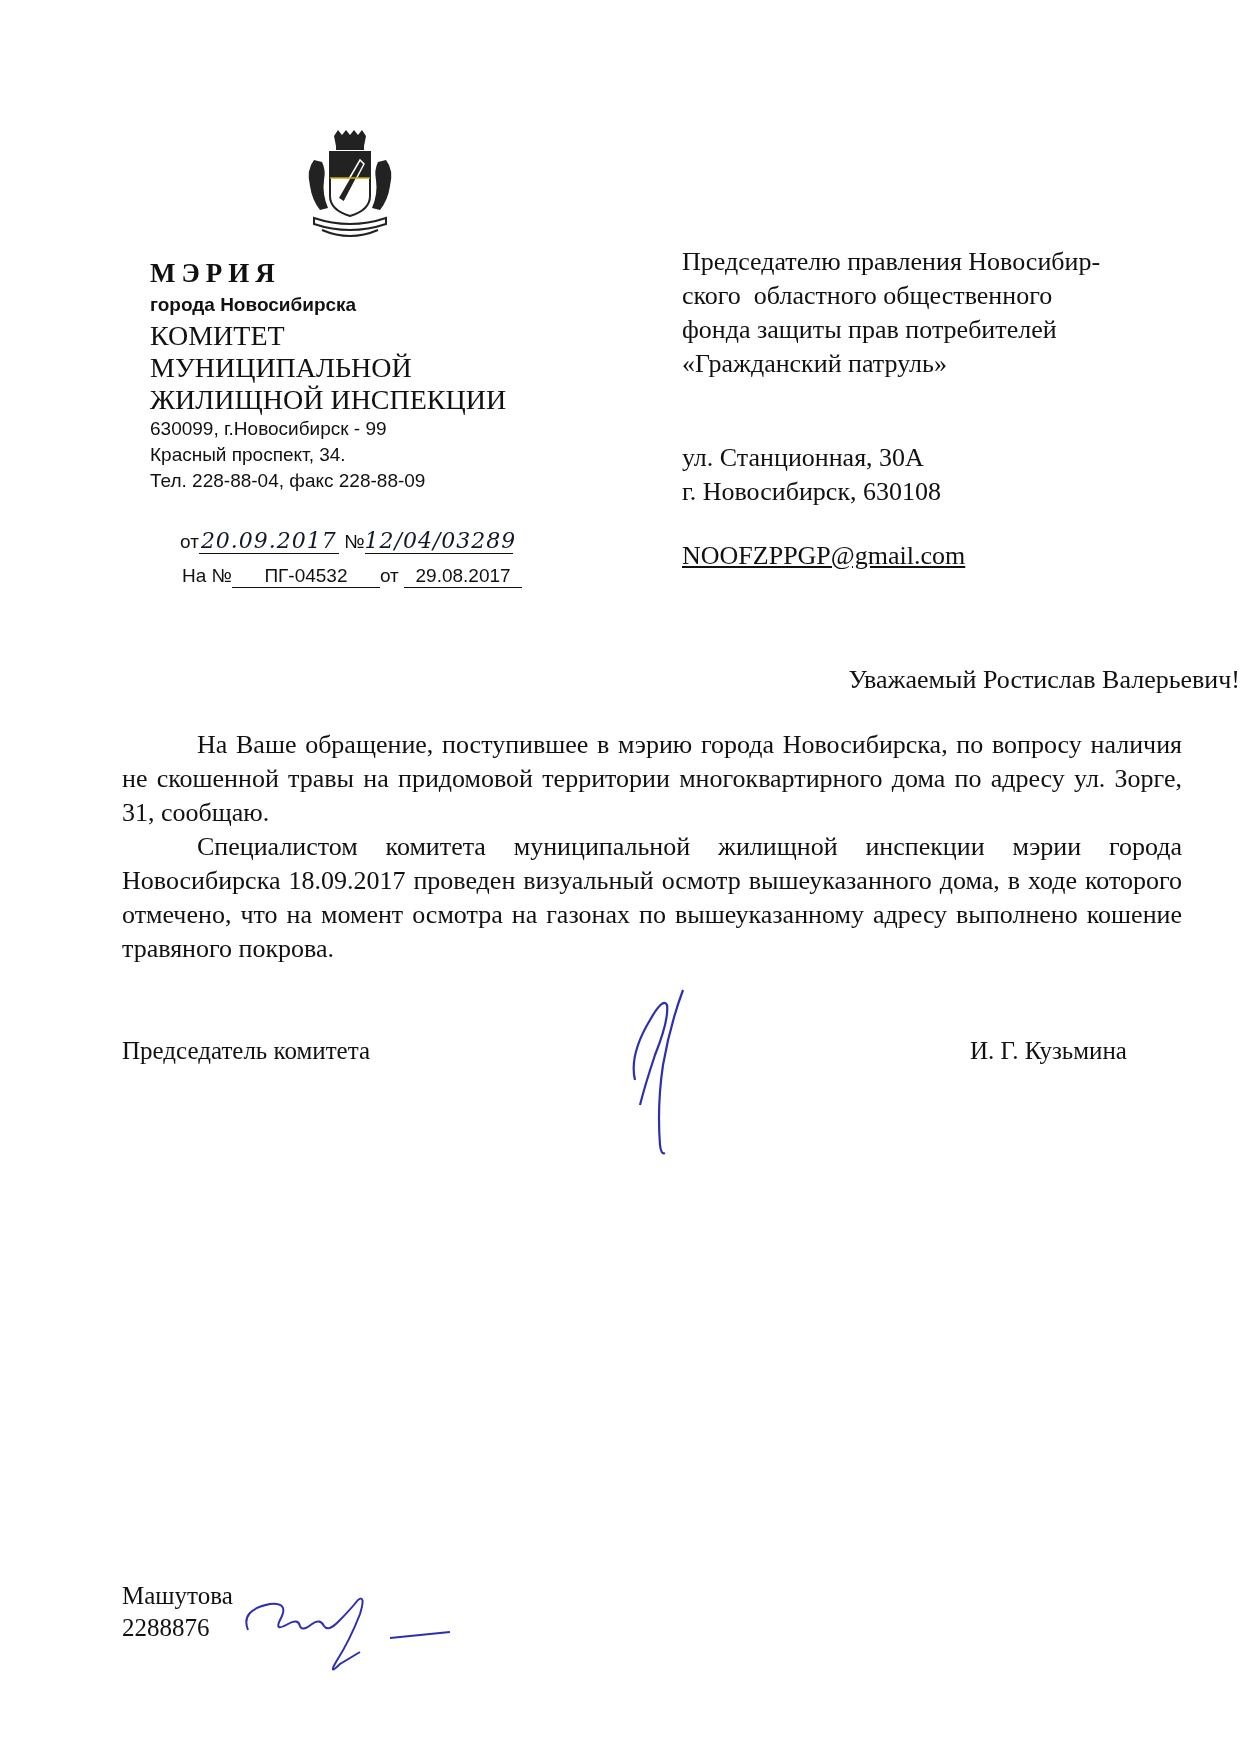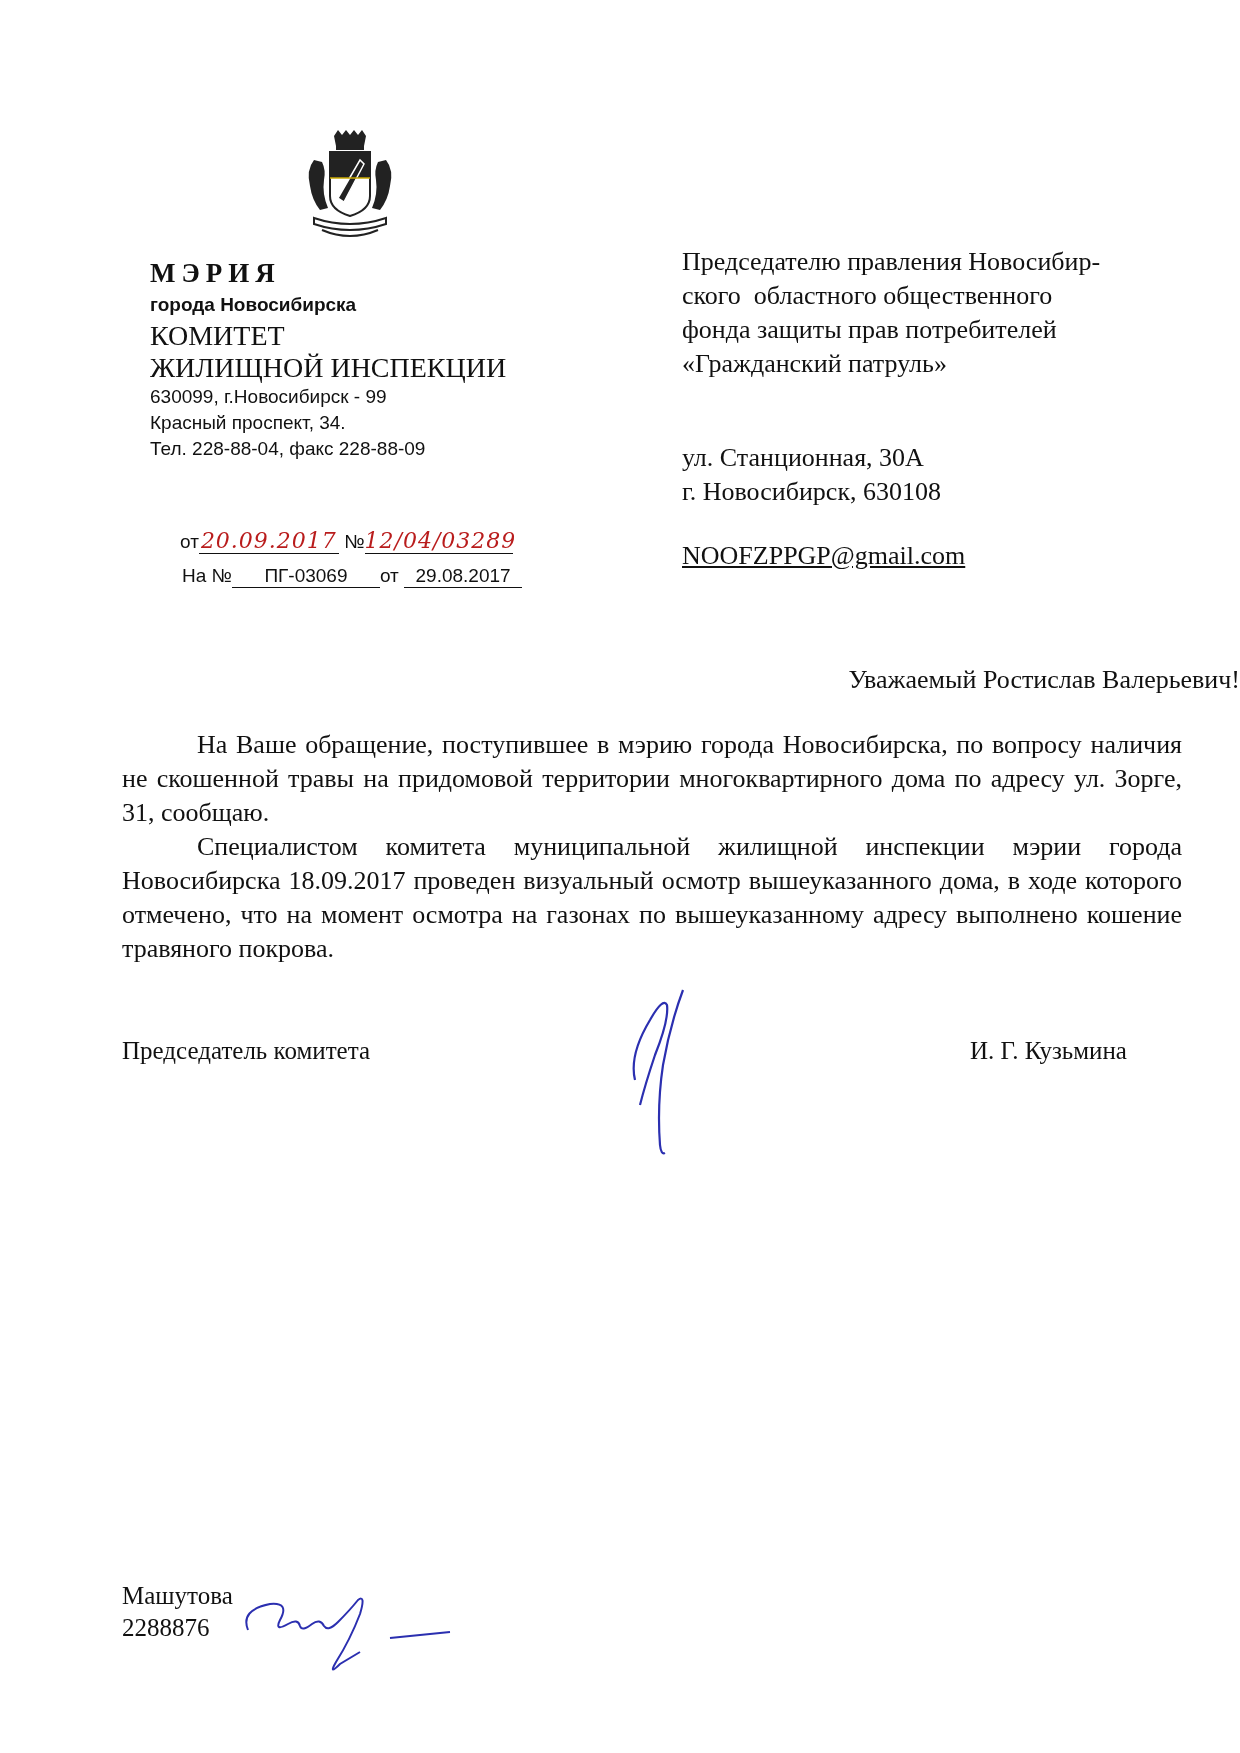--- a/index.html
+++ b/index.html
@@ -9,21 +9,21 @@
   
   .letterhead { left: 150px; top: 130px; width: 400px; text-align: left; }
   .emblem { display: block; margin: 0 auto; width: 100px; height: 116px; }
   .lh-mayor { font-family: "Liberation Serif", serif; font-weight: bold; font-size: 27px; letter-spacing: 6px; margin-top: 10px; line-height: 34px; }
   .lh-city { font-family: Liberation Sans, sans-serif; font-weight: bold; font-size: 19px; line-height: 30px; }
   .lh-committee { font-family: "Liberation Serif", serif; font-size: 28px; line-height: 32px; }
   .lh-addr { font-family: "Liberation Sans", sans-serif; font-size: 19px; line-height: 26px; }
 
   .reg-row { font-family: "Liberation Sans", sans-serif; font-size: 19px; position: absolute; white-space: nowrap; }
   .blank { display: inline-block; border-bottom: 1.5px solid #111; text-align: center; }
-  .hand { font-family: "DejaVu Serif", serif; font-style: italic; color: #b91c1c; font-size: 22px; letter-spacing: 1px; }
+  .hand { font-family: "DejaVu Serif", serif; font-style: italic; color: #0f172a; font-size: 22px; letter-spacing: 1px; }
 
   
   .addressee { left: 682px; top: 245px; width: 520px; font-family: "Liberation Serif", serif; font-size: 26px; line-height: 34px; }
   .addressee .gap { height: 30px; }
   .email { text-decoration: underline; }
 
   .salutation { left: 0; width: 1240px; top: 665px; text-align: right; font-family: "Liberation Serif", serif; font-size: 26px; }
 
   .body-text { left: 122px; width: 1060px; top: 728px; font-family: "Liberation Serif", serif; font-size: 26px; line-height: 34px; text-align: justify; }
   .body-text p { margin: 0; text-indent: 75px; }
@@ -51,32 +51,33 @@
 
     <path d="M14 30 Q6 40 10 56 Q12 70 20 80 L28 78 Q22 64 24 50 Q26 40 22 32 Z" fill="#222"></path>
     <path d="M86 30 Q94 40 90 56 Q88 70 80 80 L72 78 Q78 64 76 50 Q74 40 78 32 Z" fill="#222"></path>
 
     <path d="M14 88 Q50 100 86 88 L86 94 Q50 106 14 94 Z" fill="none" stroke="#222" stroke-width="2"></path>
     <path d="M22 100 Q50 112 78 100" fill="none" stroke="#222" stroke-width="2"></path>
   </svg>
   <div class="lh-mayor">МЭРИЯ</div>
   <div class="lh-city">города Новосибирска</div>
   <div class="lh-committee">КОМИТЕТ</div>
+  <div class="lh-committee">МУНИЦИПАЛЬНОЙ</div>
   <div class="lh-committee">ЖИЛИЩНОЙ ИНСПЕКЦИИ</div>
   <div class="lh-addr">630099, г.Новосибирск - 99</div>
   <div class="lh-addr">Красный проспект, 34.</div>
   <div class="lh-addr">Тел. 228-88-04, факс 228-88-09</div>
 </div>
 
 <div class="reg-row" style="left:180px; top:528px;">
   <span>от</span><span class="blank hand" style="width:140px;">20.09.2017</span>
   <span>№</span><span class="blank hand" style="width:148px;">12/04/03289</span>
 </div>
 <div class="reg-row" style="left:182px; top:565px;">
-  <span>На №</span><span class="blank" style="width:148px;">ПГ-03069</span><span>от</span>
+  <span>На №</span><span class="blank" style="width:148px;">ПГ-04532</span><span>от</span>
   <span class="blank" style="width:118px;">29.08.2017</span>
 </div>
 
 <div class="abs addressee">
   <div>Председателю правления Новосибир-</div>
   <div style="white-space:pre;">ского  областного общественного</div>
   <div>фонда защиты прав потребителей</div>
   <div>«Гражданский патруль»</div>
   <div class="gap"></div>
   <div class="gap"></div>

